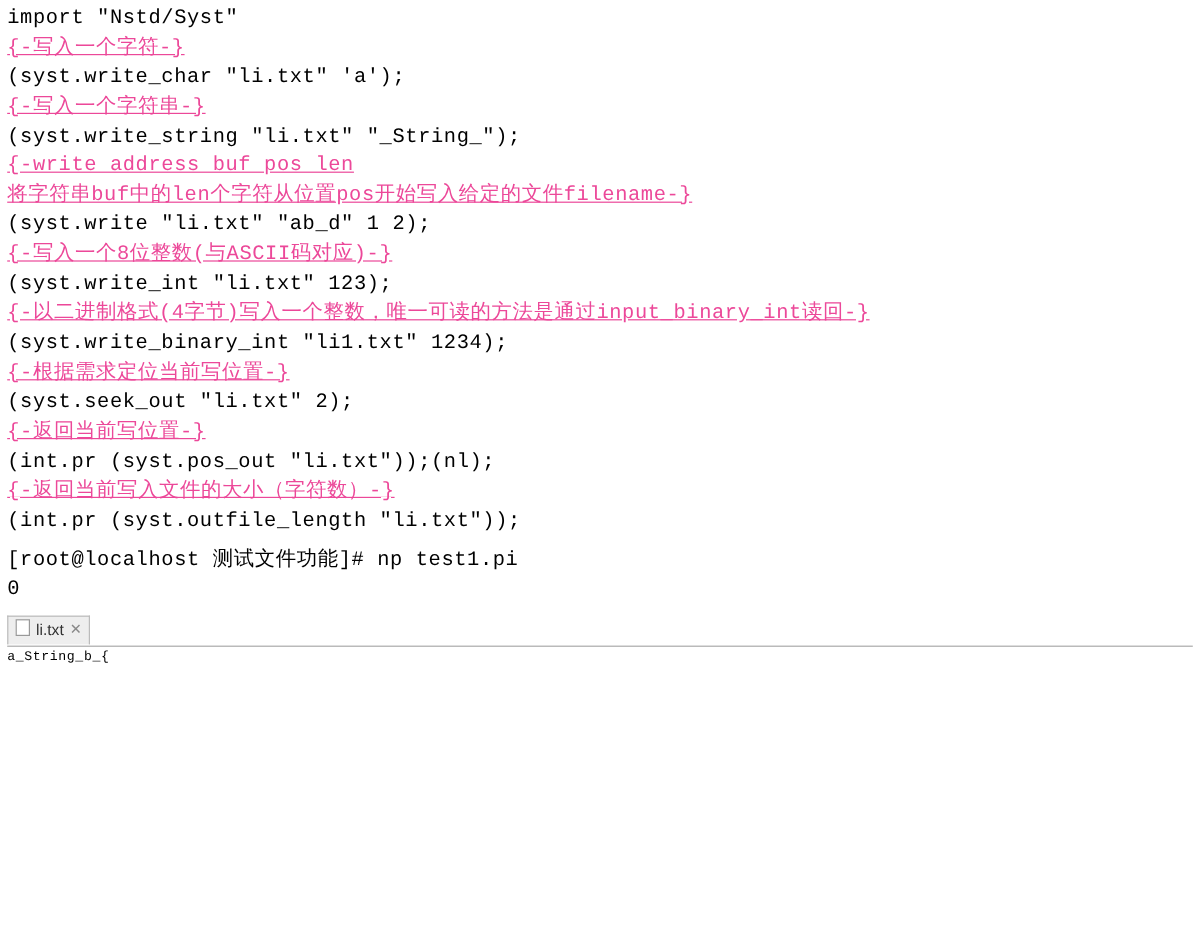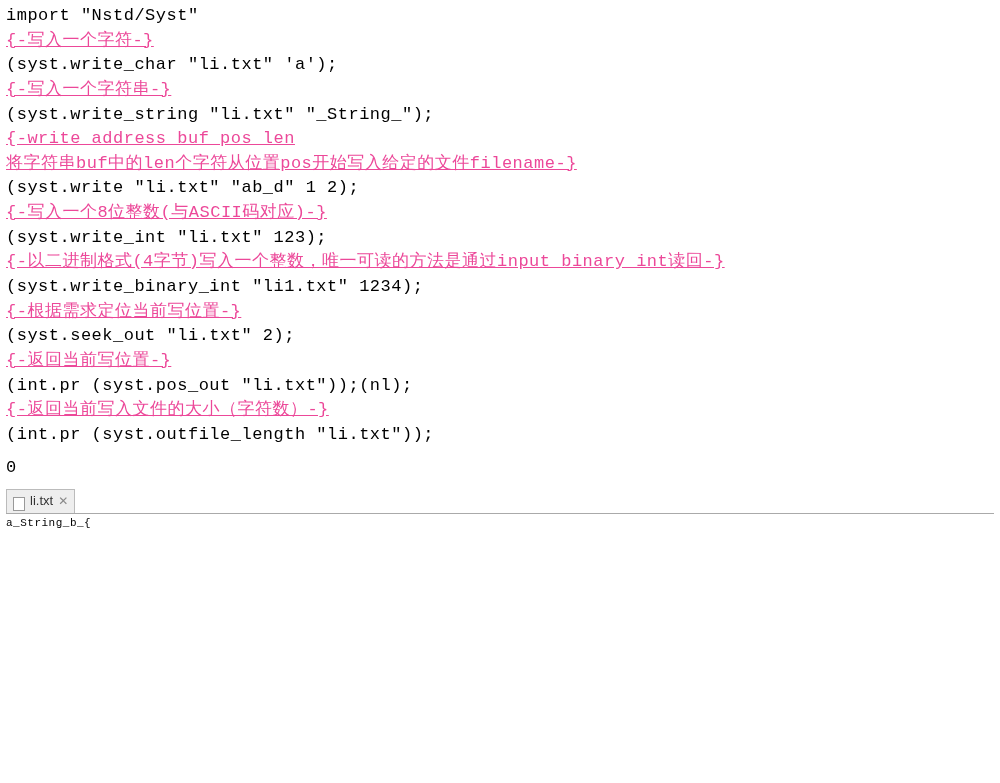--- a/index.html
+++ b/index.html
@@ -36,21 +36,21 @@
     }
     .tab-bar {
       display: flex;
       align-items: center;
       border-bottom: 1px solid #aaa;
       margin-top: 8px;
       height: 26px;
     }
     .tab {
       display: flex;
-      align-items: flex-end;
+      align-items: flex-start;
       background: #eee;
       border: 1px solid #bbb;
       border-bottom: none;
       padding: 2px 6px;
       font-family: sans-serif;
       font-size: 13px;
       color: #333;
       gap: 5px;
     }
     .tab .file-icon {
@@ -94,20 +94,21 @@
   <div class="code-line">(syst.seek_out "li.txt" 2);</div>
   <div class="code-line comment">{-返回当前写位置-}</div>
   <div class="code-line">(int.pr (syst.pos_out "li.txt"));(nl);</div>
   <div class="code-line comment">{-返回当前写入文件的大小（字符数）-}</div>
   <div class="code-line">(int.pr (syst.outfile_length "li.txt"));</div>
 </div>
 
 <div class="section-gap"></div>
 
 <div>
+  <div class="code-line">[root@localhost 测试文件功能]# np test1.pi</div>
   <div class="code-line">0</div>
 </div>
 
 <div class="tab-bar">
   <div class="tab">
     <span class="file-icon"></span>
     <span>li.txt</span>
     <span class="close-icon">✕</span>
   </div>
 </div>

